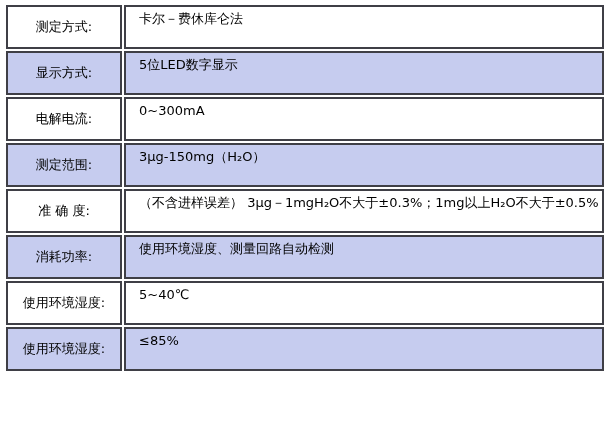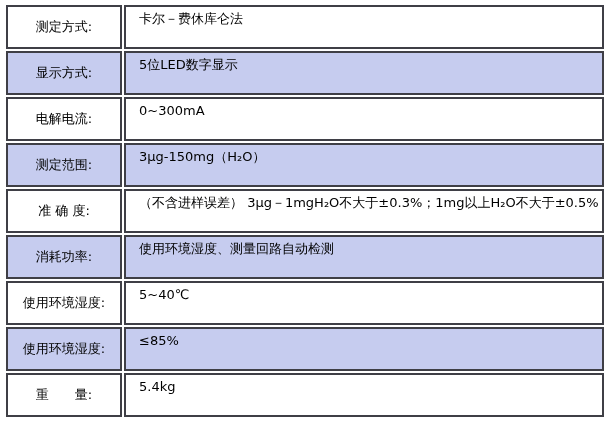--- a/index.html
+++ b/index.html
@@ -83,18 +83,14 @@
     <td class="value-cell">使用环境湿度、测量回路自动检测</td>
   </tr>
       <tr>
     <td class="label-cell">使用环境湿度:</td>
     <td class="value-cell">5~40℃</td>
   </tr>
       <tr>
     <td class="label-cell">使用环境湿度:</td>
     <td class="value-cell">≤85%</td>
   </tr>
-      <tr>
-    <td class="label-cell">重　　量:</td>
-    <td class="value-cell">5.4kg</td>
-  </tr>
     </tbody>
 </table>
 
 </body></html>

